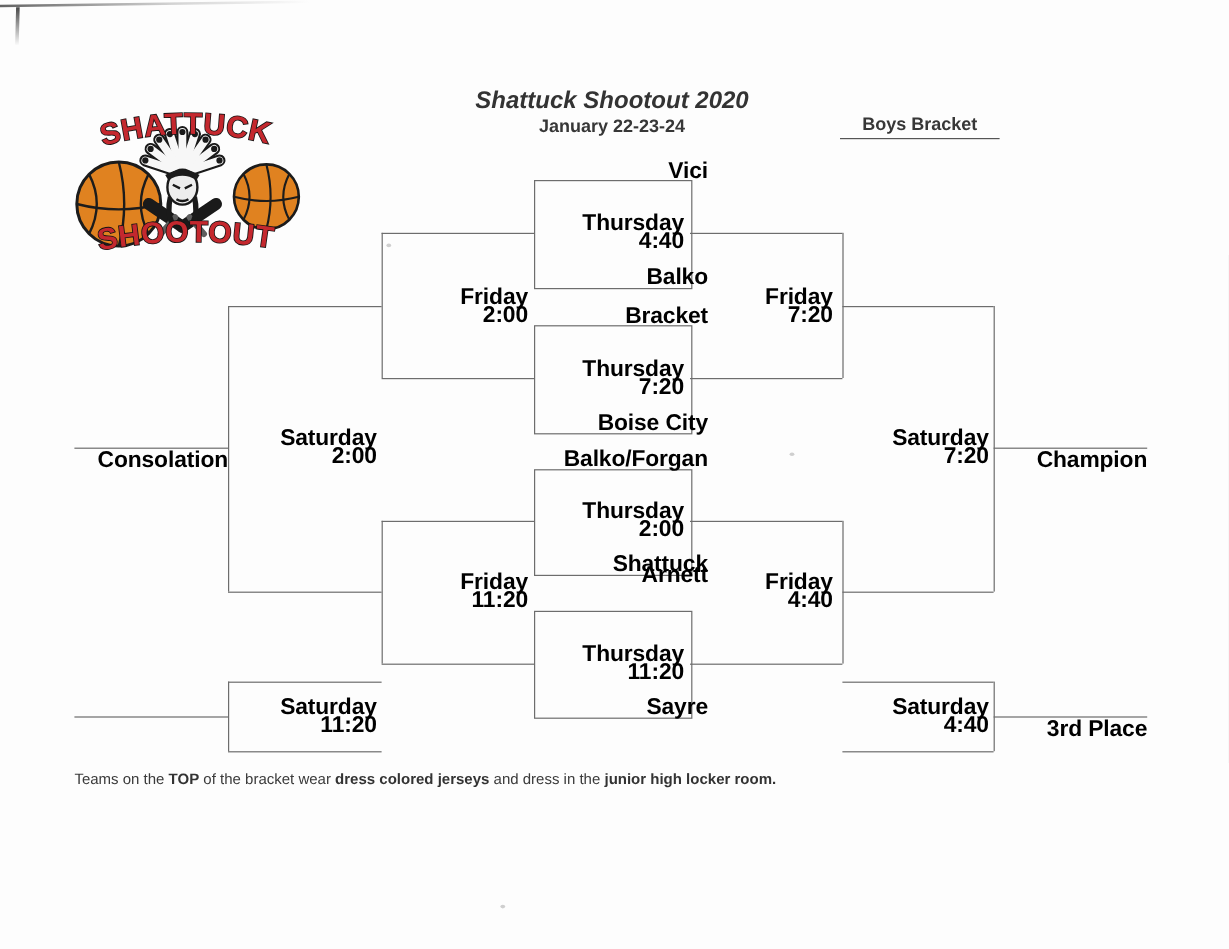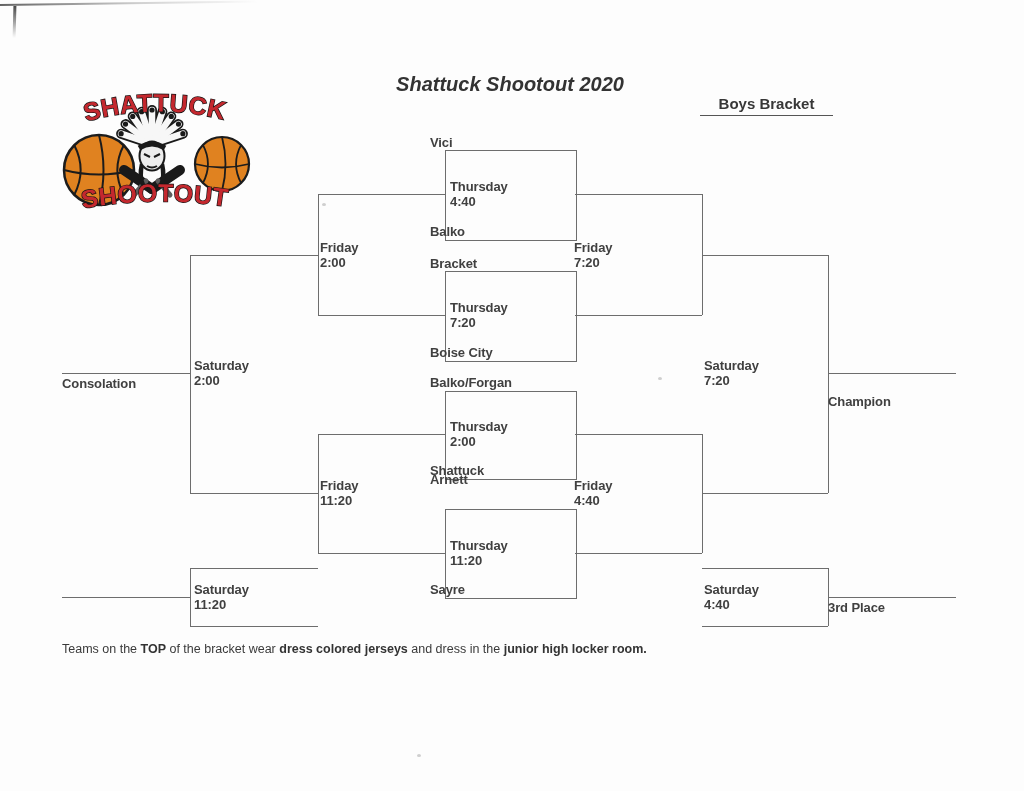--- a/index.html
+++ b/index.html
@@ -9,21 +9,21 @@
     background:#fdfdfd;
     overflow:hidden;
     font-family:"Liberation Sans", sans-serif;
     color:#363636;
   }
   
   .hl{position:absolute;height:0;border-top:1.5px solid #6d6d6d;}
   .vl{position:absolute;width:0;border-left:1.5px solid #6d6d6d;}
   .box{position:absolute;border:1.5px solid #6d6d6d;background:transparent;}
   
-  .lbl{position:absolute;font-weight:bold;font-size:13px;line-height:15px;text-align:left;color:#404040;letter-spacing:-0.1px;}
+  .lbl{position:absolute;font-weight:bold;font-size:19px;line-height:15px;text-align:right;color:#000000;letter-spacing:-0.1px;}
   .team{left:430px;width:160px;}
   .dt{width:120px;}
   .side{width:128px;}
   
   .title{position:absolute;left:310px;top:73px;width:400px;text-align:center;
          font-size:20px;font-weight:bold;font-style:italic;color:#333;}
   .dates{position:absolute;left:310px;top:97px;width:400px;text-align:center;
          font-size:15px;font-weight:bold;color:#373737;}
   .bracket-name{position:absolute;left:700px;top:95px;width:133px;text-align:center;
          font-size:15px;font-weight:bold;color:#373737;
@@ -128,20 +128,21 @@
 
     <text font-size="25" font-weight="bold" letter-spacing="0.5" fill="#c4282e" stroke="#141414" stroke-width="1.4" style="paint-order:stroke fill" text-anchor="middle">
       <textPath href="#arcTop" startOffset="50%">SHATTUCK</textPath>
     </text>
     <text font-size="25" font-weight="bold" letter-spacing="0.5" fill="#c4282e" stroke="#141414" stroke-width="1.4" style="paint-order:stroke fill" text-anchor="middle">
       <textPath href="#arcBot" startOffset="50%">SHOOTOUT</textPath>
     </text>
   </svg>
 
   <div class="title">Shattuck Shootout 2020</div>
+  <div class="dates">January 22-23-24</div>
   <div class="bracket-name">Boys Bracket</div>
 
   <div class="box" style="left:445px;top:150px;width:130px;height:89px;"></div>
   <div class="box" style="left:445px;top:271px;width:130px;height:89px;"></div>
   <div class="box" style="left:445px;top:391px;width:130px;height:87px;"></div>
   <div class="box" style="left:445px;top:509px;width:130px;height:88px;"></div>
 
   <div class="hl" style="left:318px;top:194px;width:127px;"></div>
   <div class="hl" style="left:318px;top:315px;width:127px;"></div>
   <div class="vl" style="left:318px;top:194px;height:121px;"></div>
@@ -227,18 +228,18 @@
   <div class="lbl dt" style="left:194px;top:582px;">
     <span style="display:block">Saturday</span>
     <span style="display:block">11:20</span>
   </div>
   <div class="lbl dt" style="left:704px;top:582px;">
     <span style="display:block">Saturday</span>
     <span style="display:block">4:40</span>
   </div>
 
   <div class="lbl side" style="left:62px;top:376px;">Consolation</div>
-  <div class="lbl side" style="left:828px;top:376px;margin-top:18px;">Champion</div>
+  <div class="lbl side" style="left:828px;top:376px;">Champion</div>
   <div class="lbl side" style="left:828px;top:600px;">3rd Place</div>
 
   <div class="footnote"><span>Teams on the </span><b>TOP</b><span> of the bracket wear </span><b>dress colored jerseys</b><span> and dress in the </span><b>junior high locker room.</b></div>
 
 </div>
 
 </body></html>

